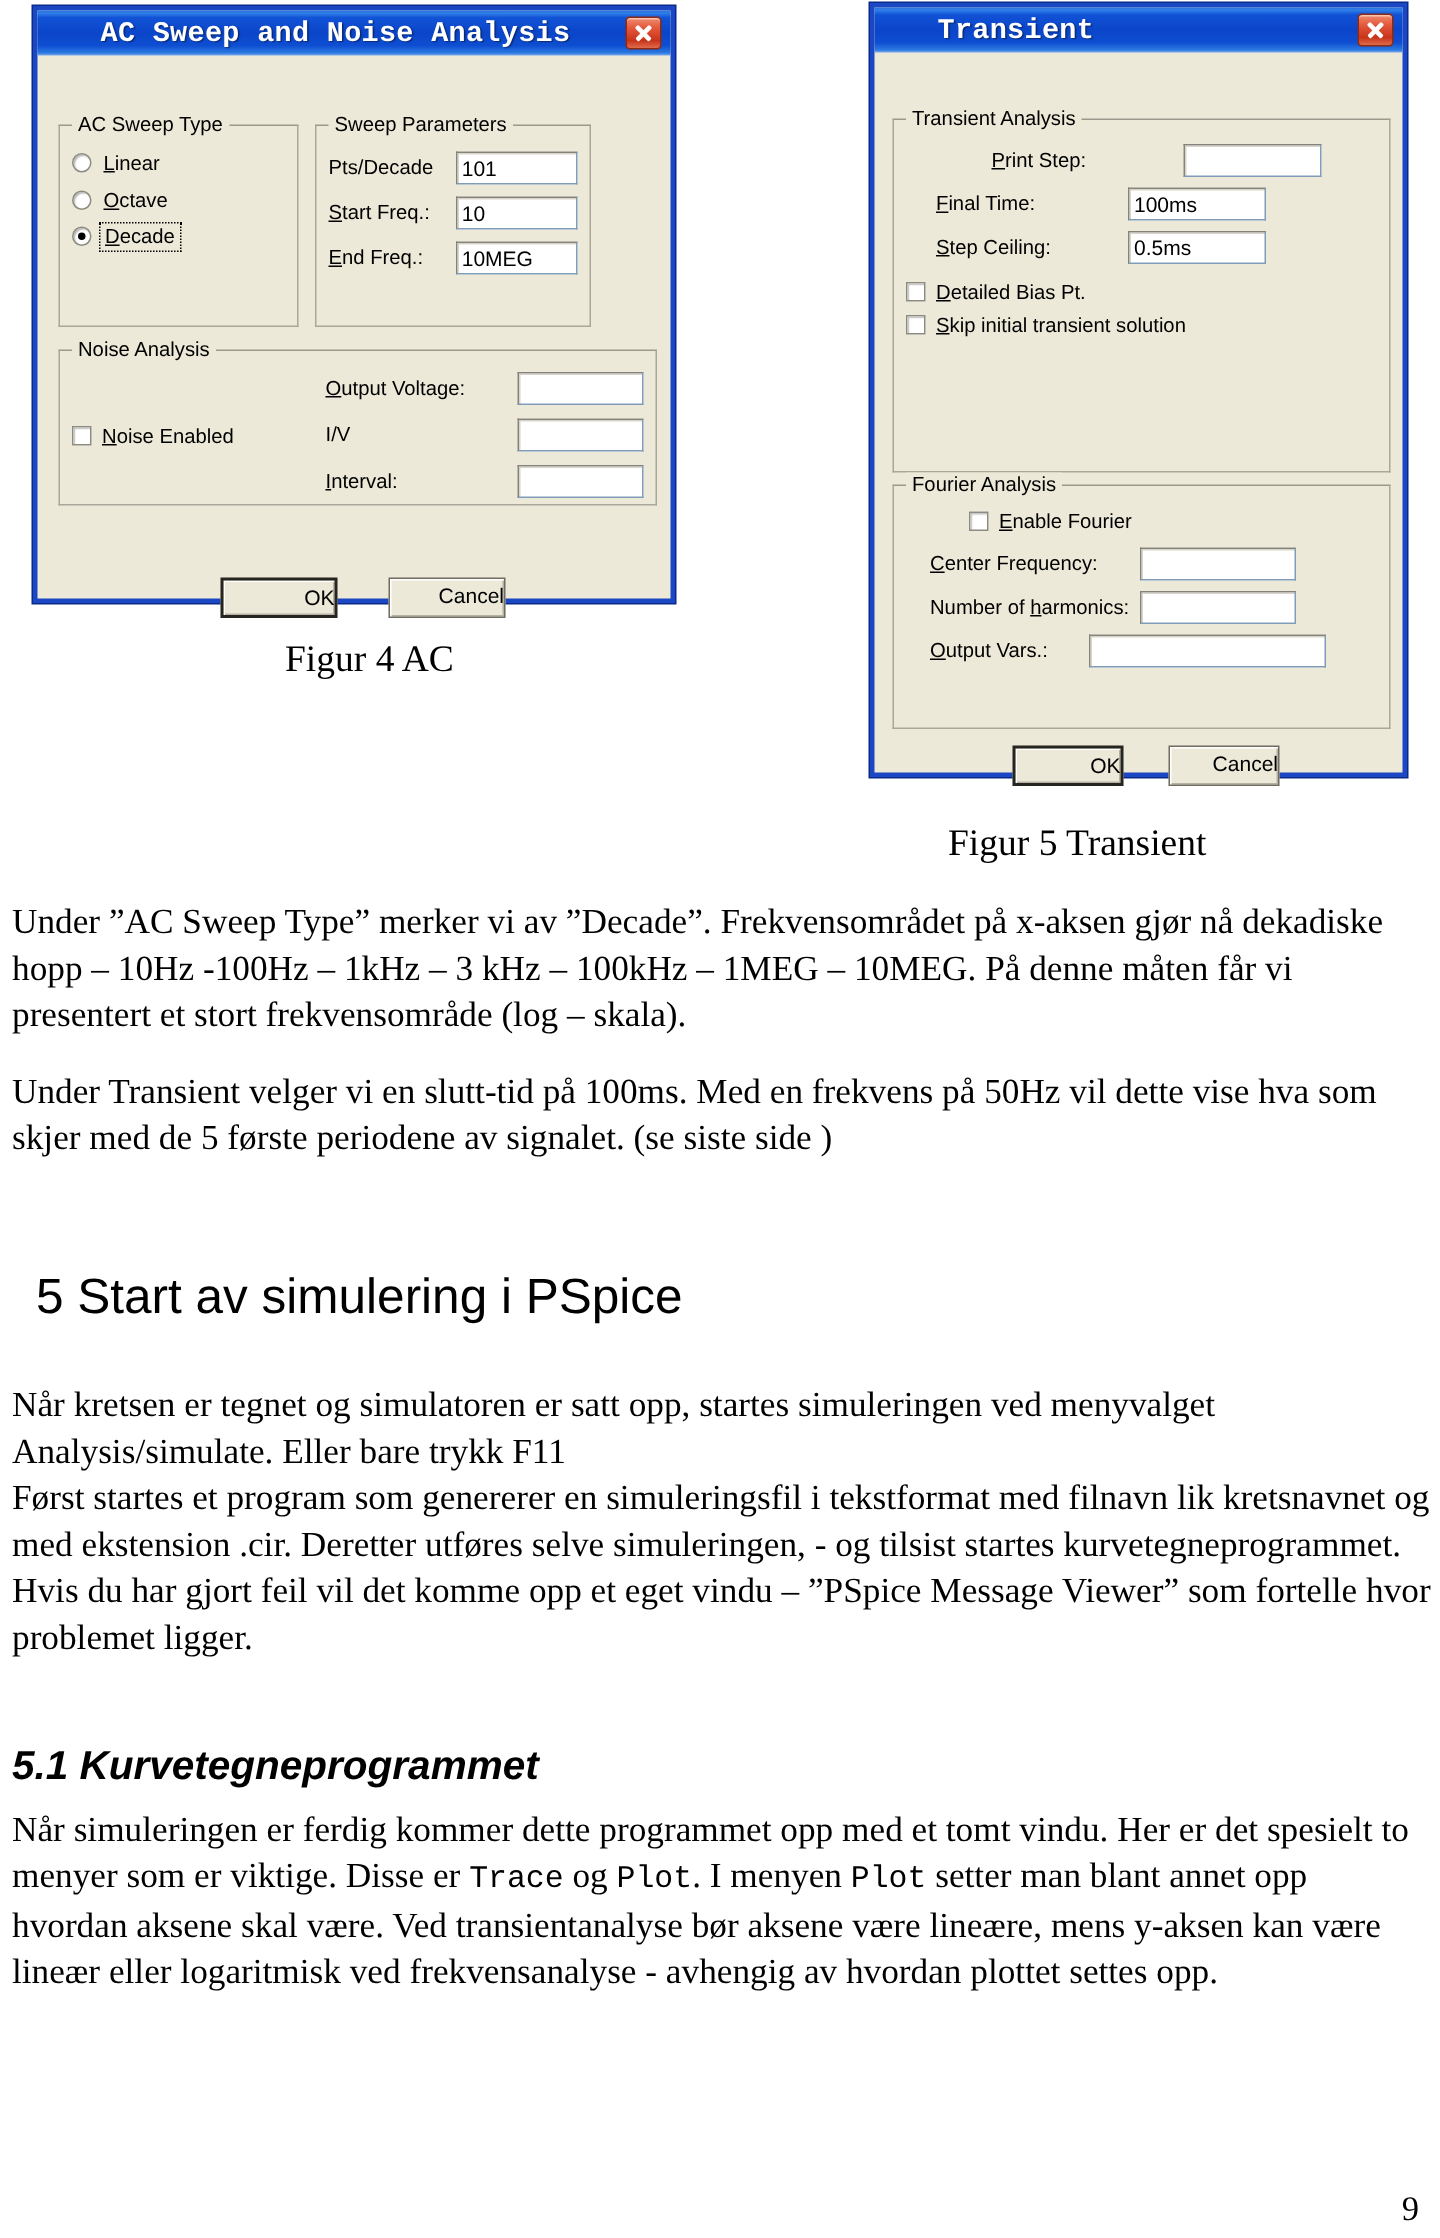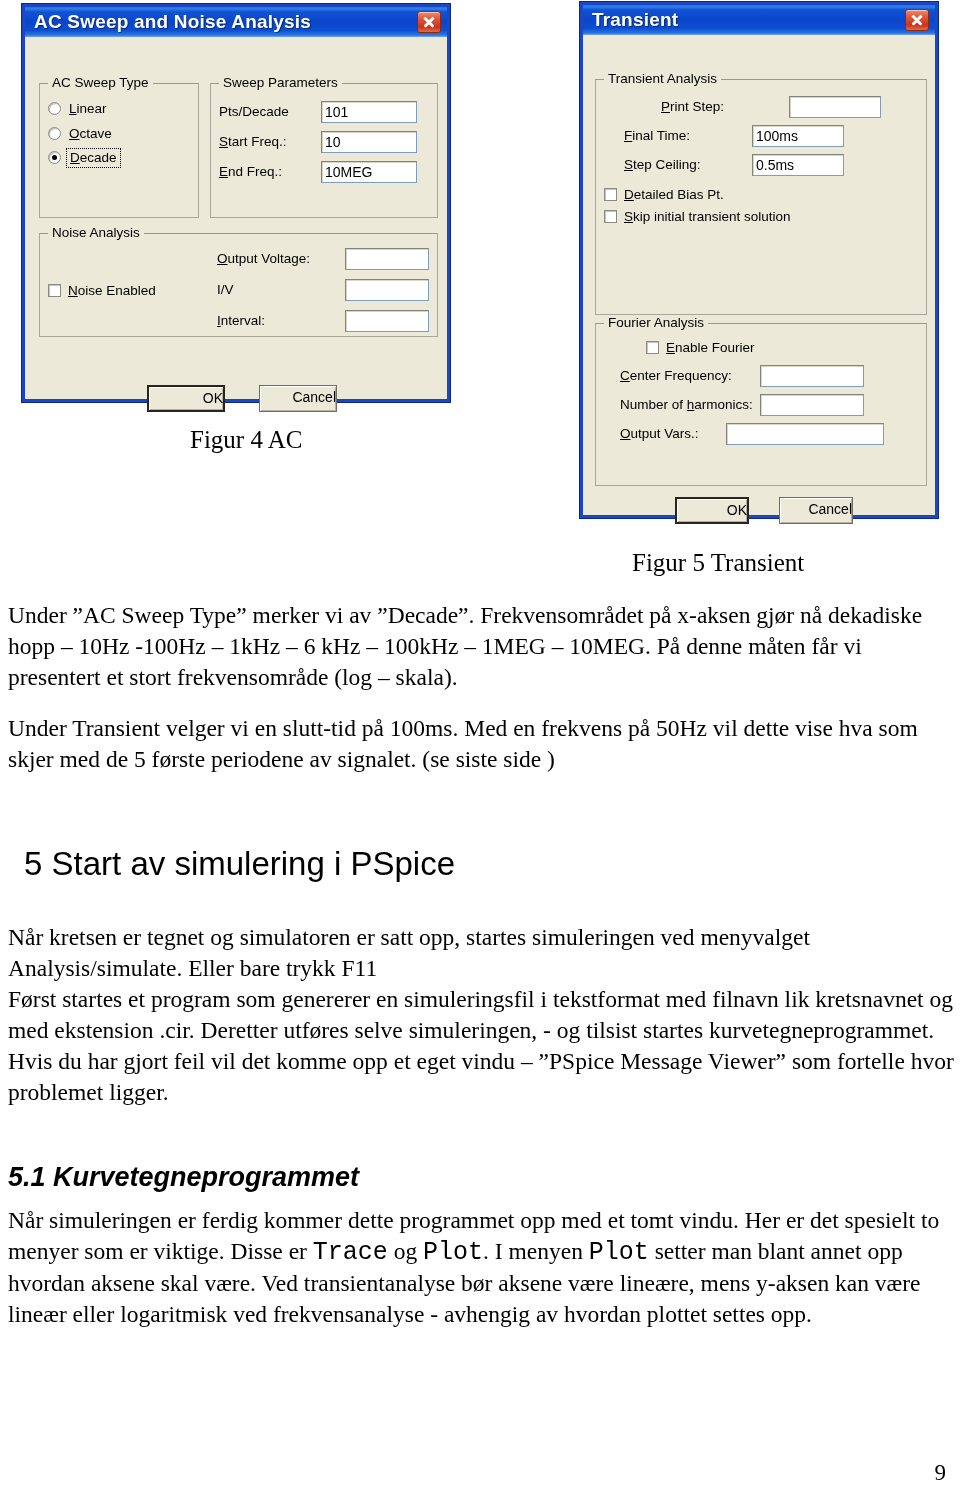--- a/index.html
+++ b/index.html
@@ -26,28 +26,29 @@
     background: linear-gradient(to bottom,
         #2b72dd 0%, #2f7ee8 6%, #1152d6 16%,
         #0b45c9 50%, #0e4ed2 78%, #2a79e0 94%, #7aa9ee 100%);
     display: flex;
     align-items: center;
     padding: 0 4px 0 9px;
     position: relative;
   }
   .titlebar-text {
     color: #ffffff;
-    font-family: Liberation Sans, sans-serif;
+    font-family: Liberation Mono, monospace;
     font-weight: bold;
     font-size: 19px;
     letter-spacing: 0.2px;
     text-shadow: 1px 1px 1px rgba(0,0,0,0.45);
     flex: 1;
     white-space: nowrap;
     overflow: hidden;
+    margin-left: 33px;
   }
   .close-btn {
     width: 24px; height: 22px;
     background: linear-gradient(to bottom, #f08b6d 0%, #e2563a 35%, #c8341a 75%, #e06a4c 100%);
     border: 1px solid #8d2a12;
     border-radius: 3px;
     position: relative;
     flex: none;
     margin-right: 2px;
     box-shadow: inset 0 1px 0 rgba(255,255,255,0.5);
@@ -151,21 +152,21 @@
     padding: 3px 0 4px 0;
     text-align: right;
     color: #000;
   }
   .btn.default { border: 2px solid #262521; }
 
   
   #ac-dialog { left: 22px; top: 4px; width: 428px; height: 398px; }
   #ac-dialog .dlg-body { padding: 7px 9px 7px 9px; }
   #ac-sweep-type { position:absolute; left:14px; top:46px; width:160px; height:135px; }
-  #sweep-params  { position:absolute; left:185px; top:46px; width:228px; height:135px; }
+  #sweep-params  { position:absolute; left:185px; top:46px; width:184px; height:135px; }
   #noise-analysis{ position:absolute; left:14px; top:196px; width:399px; height:104px; }
 
   .param-row { display: flex; align-items: center; margin-bottom: 8px; }
   .param-row .winlabel { width: 102px; }
 
   
   #tr-dialog { left: 580px; top: 2px; width: 358px; height: 516px; }
   #tr-analysis { position: absolute; left: 12px; top: 44px; width: 332px; height: 236px; }
   #fourier     { position: absolute; left: 12px; top: 288px; width: 332px; height: 163px; }
   .tr-row { display: flex; align-items: center; margin-bottom: 7px; }
@@ -203,21 +204,21 @@
   }
   .h2 {
     position: absolute;
     left: 8px;
     font-family: "Liberation Sans", sans-serif;
     font-weight: bold;
     font-style: italic;
     font-size: 27px;
     color: #000;
   }
-  .mono { font-family: "Liberation Mono", monospace; font-size: 25px; }
+  .mono { font-family: "Liberation Mono", monospace; font-size: 21px; }
   #pagenum {
     position: absolute;
     right: 14px; bottom: 6px;
     font-family: "Liberation Serif", serif;
     font-size: 23px;
   }
 </style>
 </head>
 <body>
 
@@ -358,21 +359,21 @@
     <div style="position:absolute; left:92px; top:462px; display:flex; gap:30px;">
       <div class="btn default" style="width:74px;">OK</div>
       <div class="btn" style="width:74px;">Cancel</div>
     </div>
   </div>
 </div>
 
 <div class="caption" id="figur4">Figur 4  AC</div>
 <div class="caption" id="figur5">Figur 5  Transient</div>
 
-<div class="para" style="top:600px;">Under ”AC Sweep Type” merker vi av ”Decade”. Frekvensområdet  på x-aksen gjør nå dekadiske hopp – 10Hz -100Hz – 1kHz – 6 kHz – 100kHz – 1MEG – 10MEG. På denne måten får vi presentert et stort frekvensområde (log – skala).</div>
+<div class="para" style="top:600px;">Under ”AC Sweep Type” merker vi av ”Decade”. Frekvensområdet  på x-aksen gjør nå dekadiske hopp – 10Hz -100Hz – 1kHz – 3 kHz – 100kHz – 1MEG – 10MEG. På denne måten får vi presentert et stort frekvensområde (log – skala).</div>
 
 <div class="para" style="top:713px;">Under Transient velger vi en slutt-tid på 100ms. Med en frekvens på 50Hz vil dette vise hva som skjer med de 5 første periodene av signalet. (se siste side )</div>
 
 <div class="h1" style="top:845px;">5 Start av simulering  i PSpice</div>
 
 <div class="para" style="top:922px;">Når kretsen er tegnet og simulatoren er satt opp, startes simuleringen ved menyvalget</div>
 <div class="para" style="top:953px;">Analysis/simulate.   Eller bare trykk F11</div>
 <div class="para" style="top:984px;">Først startes et program som genererer en simuleringsfil i tekstformat med filnavn lik kretsnavnet og med ekstension .cir.  Deretter utføres selve simuleringen, - og tilsist startes kurvetegneprogrammet. Hvis du har gjort feil vil det komme opp et eget vindu – ”PSpice Message Viewer” som fortelle hvor problemet ligger.</div>
 
 <div class="h2" style="top:1162px;">5.1   Kurvetegneprogrammet</div>

